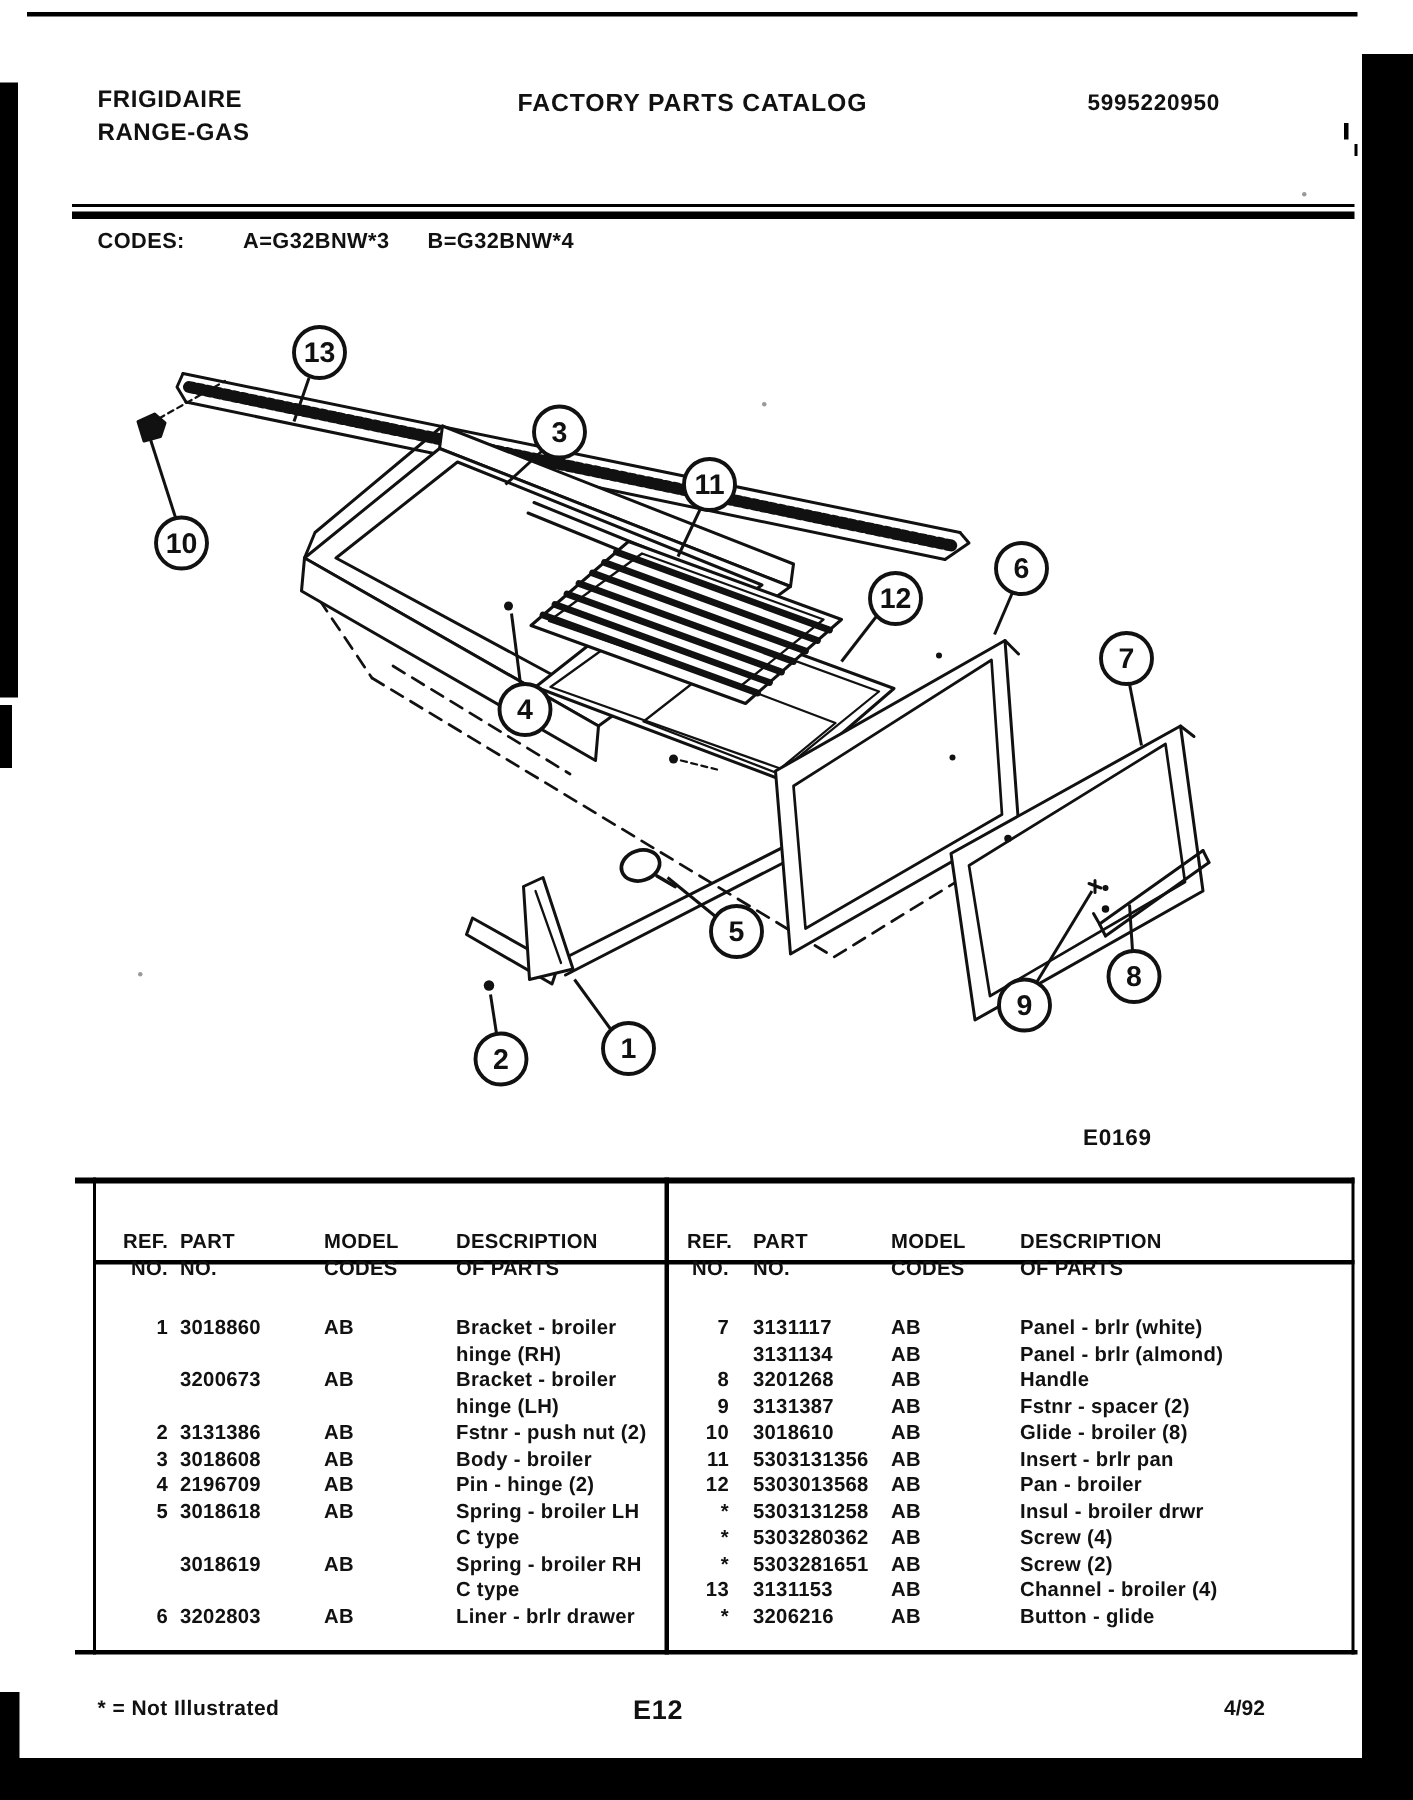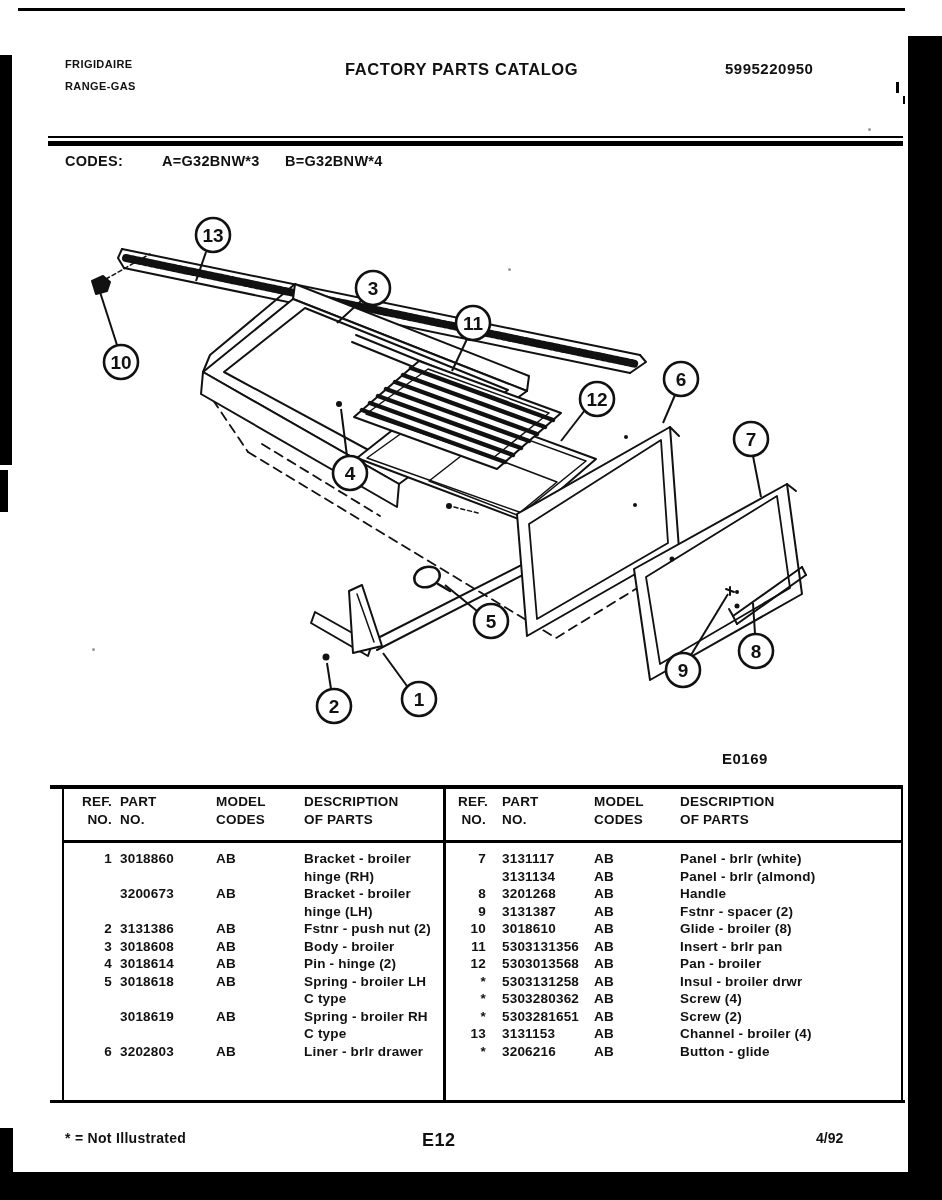--- a/index.html
+++ b/index.html
@@ -2,32 +2,32 @@
 <html><head>
 <meta charset="utf-8">
 <style>
   html,body{margin:0;padding:0;background:#777;}
   .page{position:relative;width:942px;height:1200px;background:#fff;overflow:hidden;
         font-family:"Liberation Sans",sans-serif;color:#111;}
   .abs{position:absolute;}
   
   .artifact{position:absolute;background:#000;}
   
-  .brand{font-size:11px;font-weight:bold;letter-spacing:.4px;}
+  .brand{font-size:16px;font-weight:bold;letter-spacing:.4px;}
   .title{font-size:16.5px;font-weight:bold;letter-spacing:.6px;}
   .docnum{font-size:15px;font-weight:bold;letter-spacing:.5px;text-align:center;}
   .models{font-size:14.5px;font-weight:bold;letter-spacing:.3px;}
   .figcode{font-size:15px;font-weight:bold;letter-spacing:.5px;}
   .rule{position:absolute;background:#000;}
   
   svg text.callout-num{font:bold 19px "Liberation Sans",sans-serif;text-anchor:middle;fill:#111;}
   svg .leader{stroke:#111;stroke-width:2;}
   svg .callout-circle{fill:#fff;stroke:#111;stroke-width:2.6;}
   
-  .tbl{position:absolute;top:785px;height:374px;}
+  .tbl{position:absolute;top:811px;height:374px;}
   .tbl-head,.tbl-rows{display:grid;}
   .tbl-left .tbl-head,.tbl-left .tbl-rows{grid-template-columns:38px 96px 86px 1fr;padding-left:20px;}
   .tbl-right .tbl-head,.tbl-right .tbl-rows{grid-template-columns:36px 100px 84px 1fr;padding-left:12px;}
   .tbl-head{padding-top:8px;}
   .tbl-rows{margin-top:22px;}
   .hcell,.cell{font-size:13.5px;font-weight:bold;line-height:17.5px;letter-spacing:.2px;
                white-space:pre-line;color:#111;}
   .c-ref,.h-ref{text-align:right;padding-right:8px;}
   .c-part,.h-part{padding-left:0;}
   .tbl-right .c-part,.tbl-right .h-part{padding-left:8px;}
@@ -266,21 +266,21 @@
 
         <div class="trow">
           <span class="cell c-ref">3</span>
           <span class="cell c-part">3018608</span>
           <span class="cell c-model">AB</span>
           <span class="cell c-desc">Body - broiler</span>
         </div>
 
         <div class="trow">
           <span class="cell c-ref">4</span>
-          <span class="cell c-part">3018614</span>
+          <span class="cell c-part">2196709</span>
           <span class="cell c-model">AB</span>
           <span class="cell c-desc">Pin - hinge (2)</span>
         </div>
 
         <div class="trow">
           <span class="cell c-ref">5</span>
           <span class="cell c-part">3018618</span>
           <span class="cell c-model">AB</span>
           <span class="cell c-desc">Spring - broiler LH
 C type</span>

